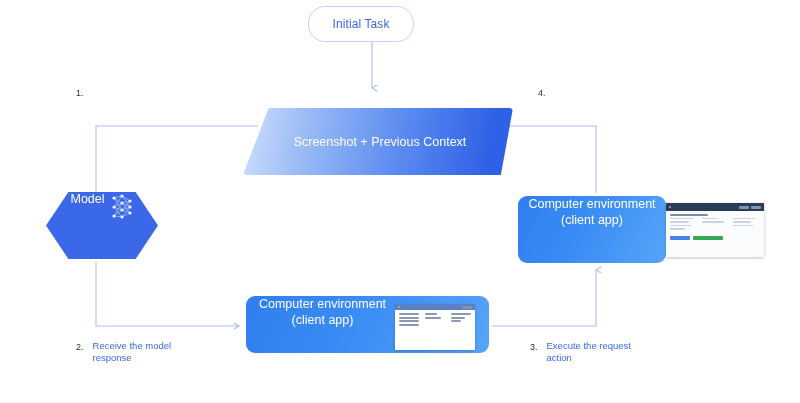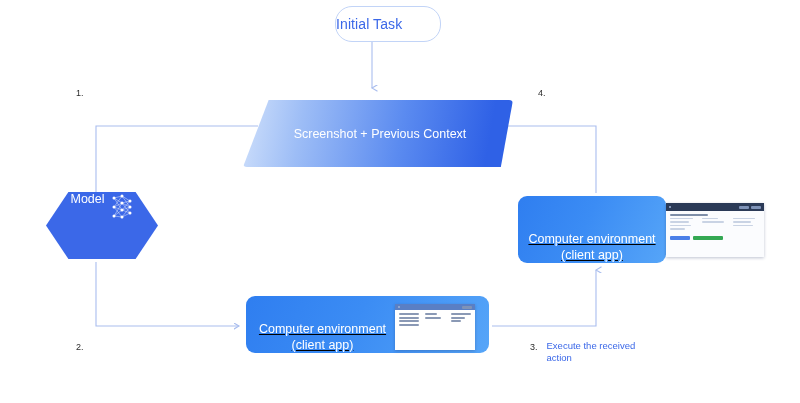--- a/index.html
+++ b/index.html
@@ -22,40 +22,41 @@
     left: 0;
     top: 0;
     width: 800px;
     height: 403px;
     pointer-events: none;
   }
 
   
   .pill {
     position: absolute;
-    left: 335px;
+    left: 308px;
     top: 6px;
     width: 104px;
     height: 34px;
     border: 1.5px solid #c2d4f7;
     border-radius: 17px;
     background: #ffffff;
     display: flex;
     align-items: center;
+    justify-content: center;
     color: #3b68e8;
-    font-size: 14px;
+    font-size: 12px;
     letter-spacing: .1px;
     white-space: nowrap;
   }
 
   
   .para {
     position: absolute;
     left: 243px;
-    top: 100px;
+    top: 108px;
     width: 270px;
     height: 67px;
     background: linear-gradient(100deg, #cfe0fb 0%, #9dbdf6 22%, #5b8bf0 58%, #2f61e6 90%);
     clip-path: polygon(4.5% 100%, 0% 100%, 9.5% 0%, 100% 0%, 95.5% 100%);
     display: flex;
     align-items: center;
     justify-content: center;
     border-radius: 4px;
   }
   .para-label {
@@ -86,22 +87,21 @@
     font-size: 12.5px;
   }
   .nn-icon { display: block; }
 
   
   .envcard {
     position: absolute;
     border-radius: 9px;
     background: linear-gradient(115deg, #2f7ef0 0%, #3b8cf4 45%, #56a5f8 100%);
     display: flex;
-    align-items: flex-end;
-    text-decoration: underline;
+    align-items: flex-start;
   }
   .env-right { left: 518px; top: 196px; width: 148px; height: 67px; }
   .env-bottom { left: 246px; top: 296px; width: 243px; height: 57px; }
 
   .env-label {
     color: #ffffff;
     font-size: 12.5px;
     line-height: 16px;
     text-align: center;
     width: 100%;
@@ -289,19 +289,20 @@
   </div>
 
   <div class="step s1">
     <span class="step-num">1.</span>
   </div>
   <div class="step s4">
     <span class="step-num">4.</span>
   </div>
   <div class="step s2">
     <span class="step-num">2.</span>
+    <span style="white-space:pre-line;width:92px">Receive the model response</span>
   </div>
   <div class="step s3">
     <span class="step-num">3.</span>
-    <span style="white-space:pre-line;width:92px">Execute the received action</span>
+    <span style="white-space:pre-line;width:92px">Execute the request action</span>
   </div>
 
 </div>
 
 </body></html>

